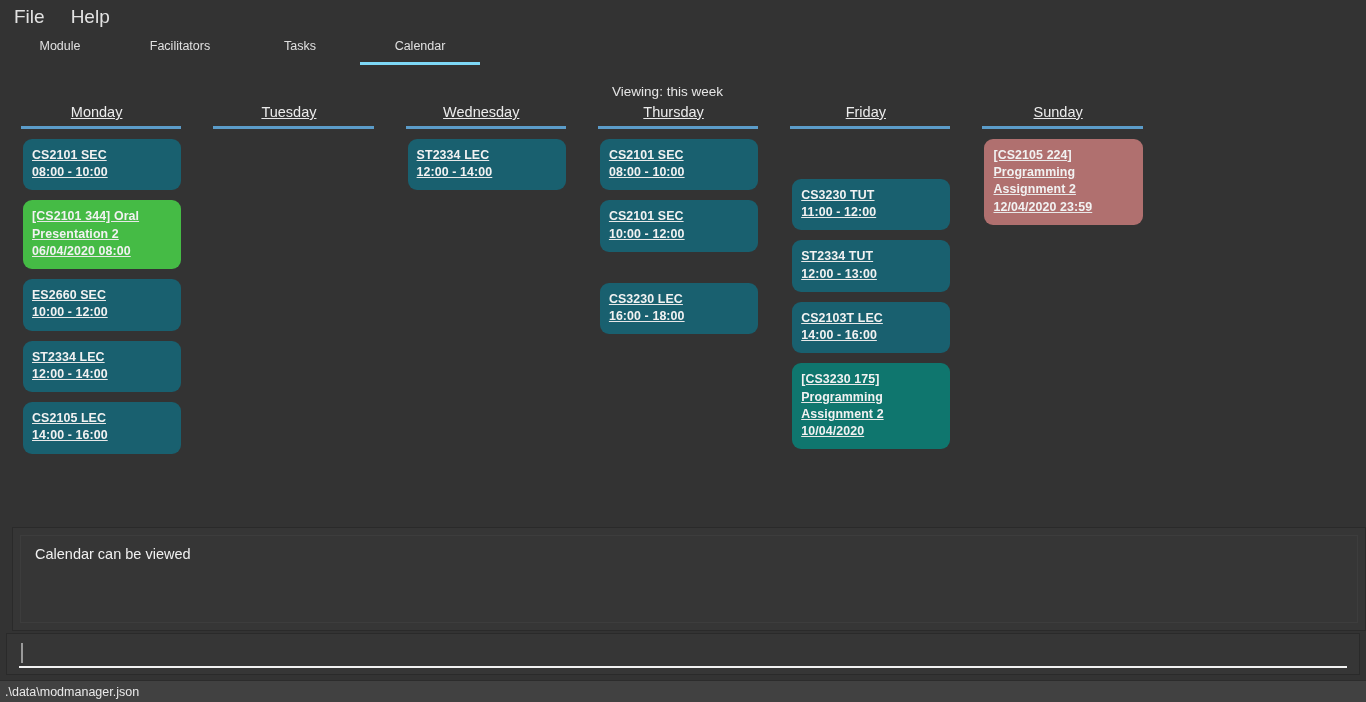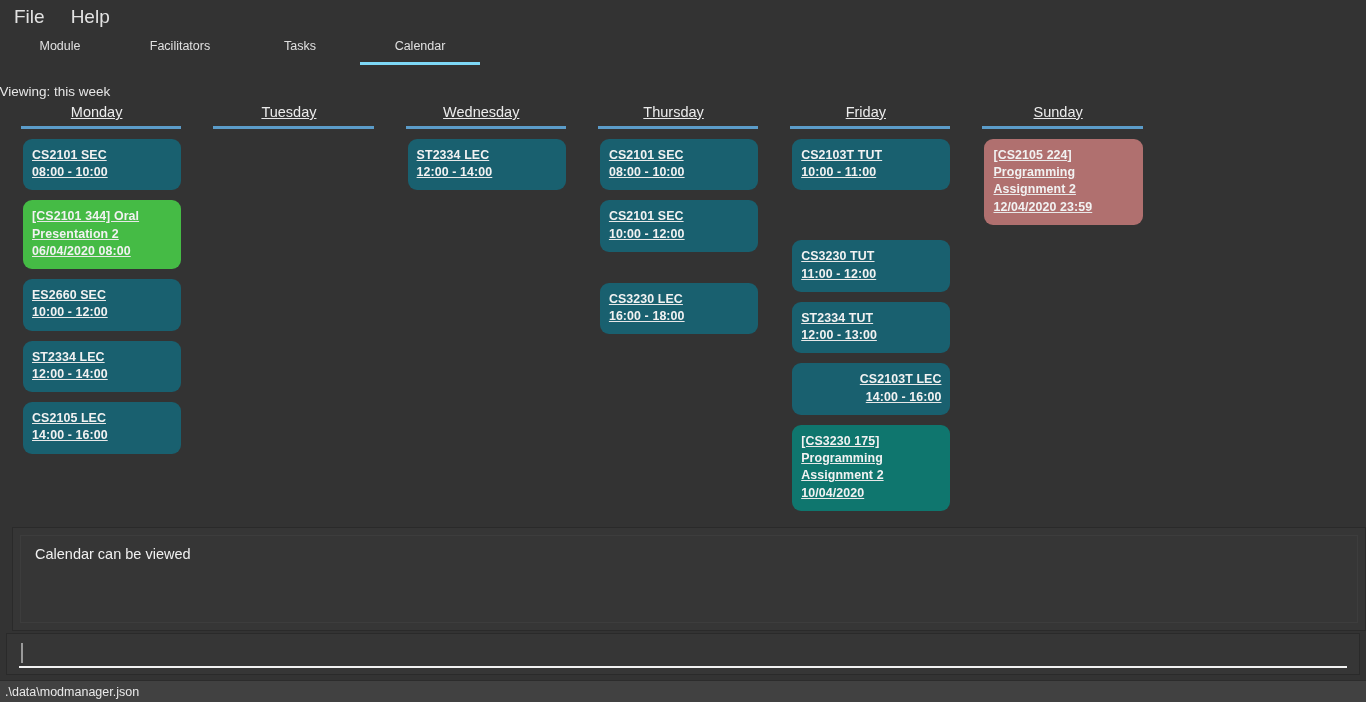--- a/index.html
+++ b/index.html
@@ -59,20 +59,21 @@
     height: 3px;
     background: #7ed8f7;
   }
 
   
   .viewing {
     position: absolute;
     top: 84px;
     left: 0;
     width: 1336px;
+    text-align: center;
     font-size: 13.5px;
     color: #e6e6e6;
     margin-left: -0.5px;
   }
 
   
   .calendar {
     position: absolute;
     top: 104px;
     left: 0;
@@ -277,33 +278,29 @@
         <div class="event lesson" style="background: rgb(25, 96, 111); margin-top: 21px;">
           <span class="event-line">CS3230 LEC</span>
           <span class="event-line">16:00 - 18:00</span>
         </div>
       </div>
   </div>
   <div class="day-col">
     <div class="day-name">Friday</div>
     <div class="day-rule"></div>
     <div class="events">
-        <div class="event lesson" style="background: rgb(25, 96, 111);">
-          <span class="event-line">CS2103T TUT</span>
-          <span class="event-line">10:00 - 11:00</span>
-        </div>
         <div class="event lesson" style="background: rgb(25, 96, 111); margin-top: 40px;">
           <span class="event-line">CS3230 TUT</span>
           <span class="event-line">11:00 - 12:00</span>
         </div>
         <div class="event lesson" style="background: rgb(25, 96, 111);">
           <span class="event-line">ST2334 TUT</span>
           <span class="event-line">12:00 - 13:00</span>
         </div>
-        <div class="event lesson" style="background: rgb(25, 96, 111); text-align: right;">
+        <div class="event lesson" style="background: rgb(25, 96, 111);">
           <span class="event-line">CS2103T LEC</span>
           <span class="event-line">14:00 - 16:00</span>
         </div>
         <div class="event task" style="background: #0f766e;">
           <span class="event-line">[CS3230 175]</span>
           <span class="event-line">Programming</span>
           <span class="event-line">Assignment 2</span>
           <span class="event-line">10/04/2020</span>
         </div>
       </div>

